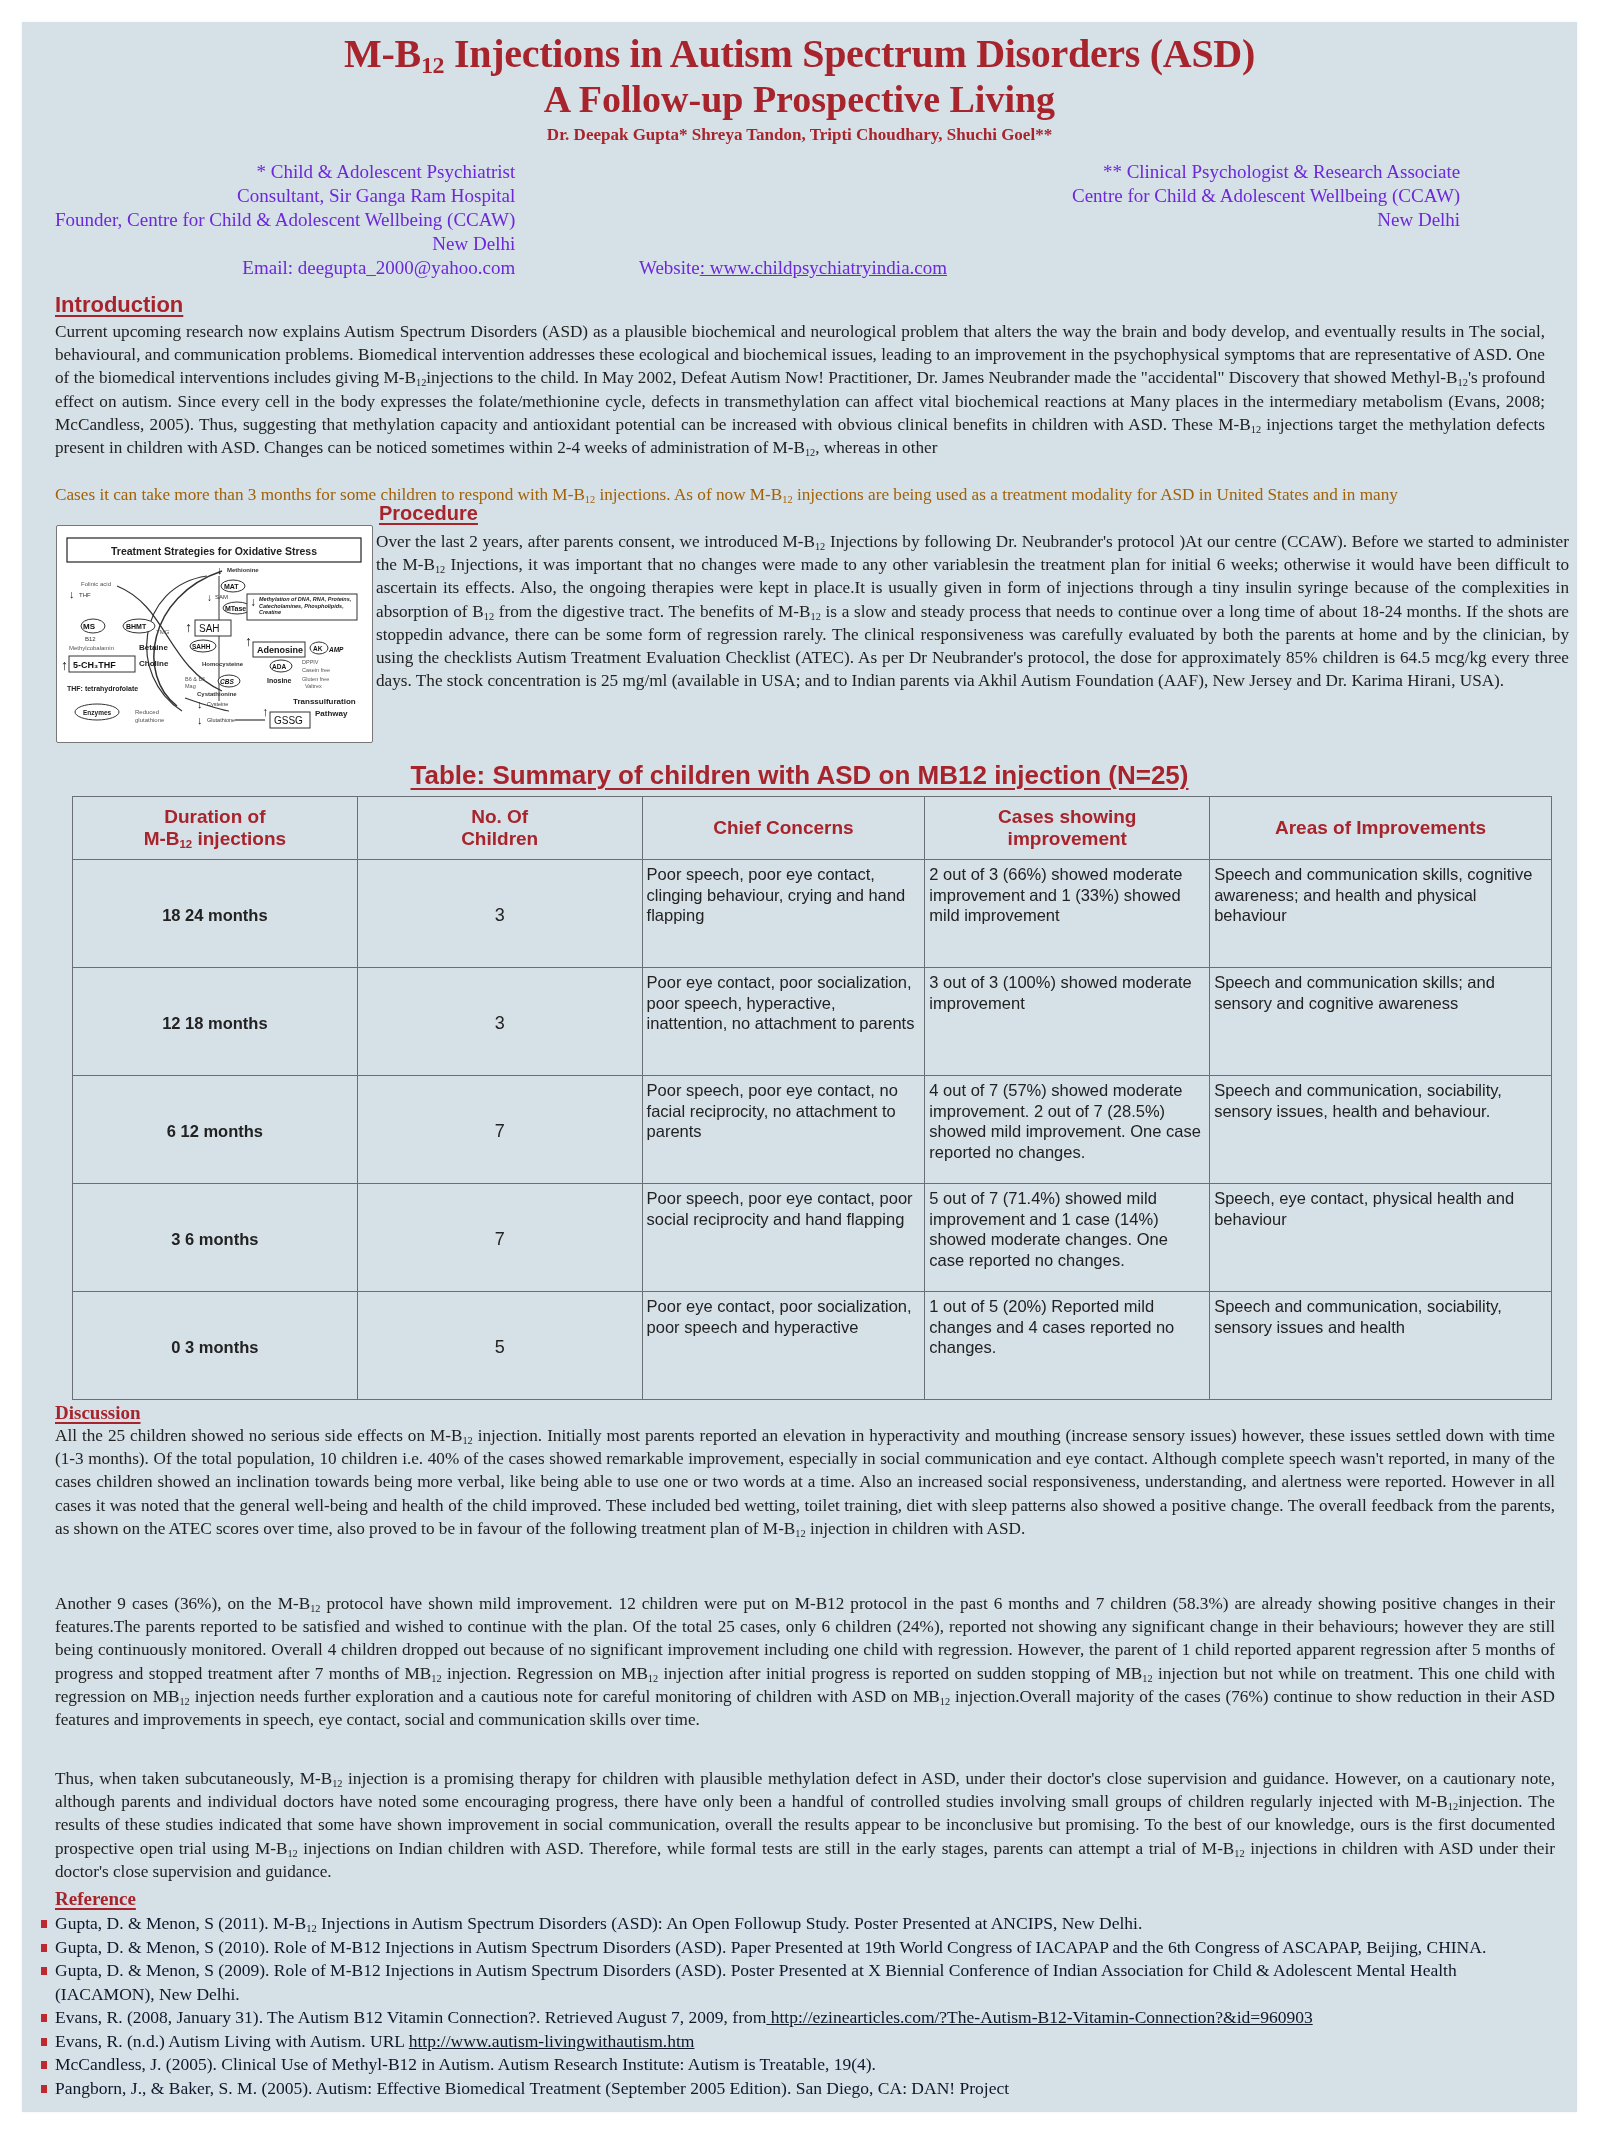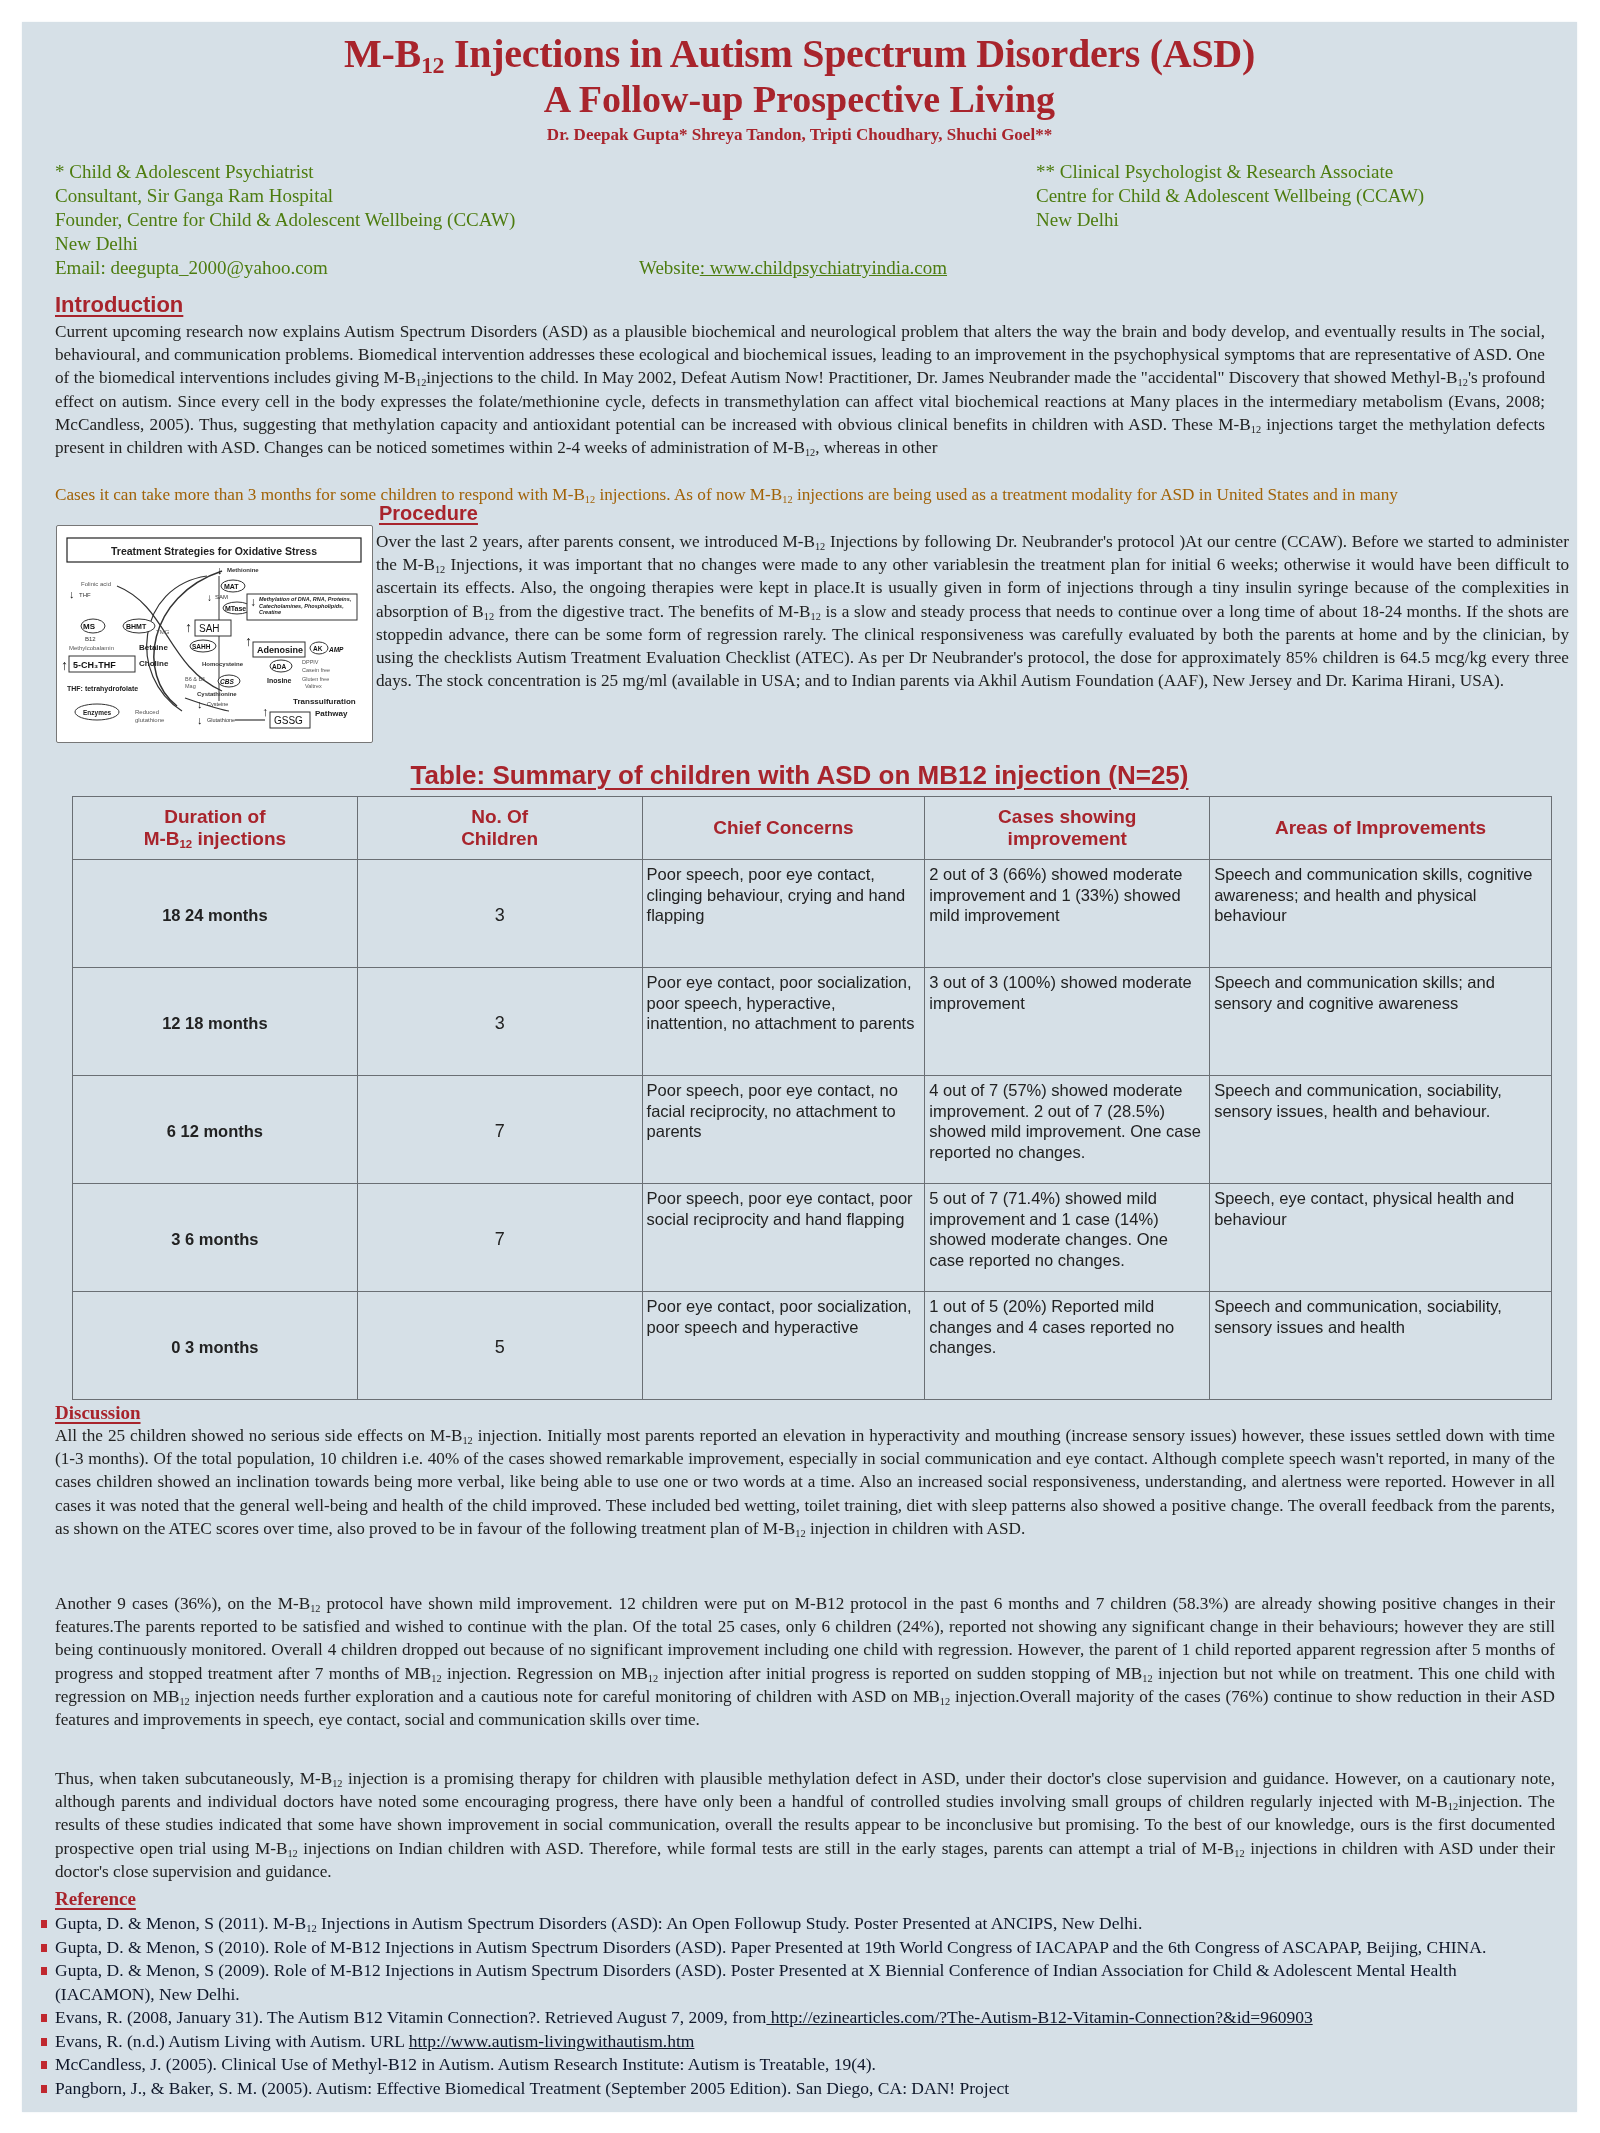--- a/index.html
+++ b/index.html
@@ -11,21 +11,21 @@
   .serif { font-family:"Liberation Serif","DejaVu Serif",serif; }
   .sans  { font-family:"Liberation Sans","DejaVu Sans",sans-serif; }
   .red { color:#a8242c; }
   .abs { position:absolute; }
   sub { font-size:60%; vertical-align:-0.25em; line-height:0; }
 
   .title1 { top:8px; left:0; width:100%; text-align:center; font-size:40px; font-weight:bold; letter-spacing:-0.3px; }
   .title2 { top:55px; left:0; width:100%; text-align:center; font-size:38px; font-weight:bold; }
   .authors { top:103px; left:0; width:100%; text-align:center; font-size:17px; font-weight:bold; }
 
-  .aff { font-size:19px; line-height:24px; color:#4d7c0f; }
+  .aff { font-size:19px; line-height:24px; color:#6d28d9;text-align:right; }
   .aff div { white-space:nowrap; }
   .link { text-decoration:underline; }
 
   .h2 { font-size:22px; font-weight:bold; text-decoration:underline; text-decoration-thickness:2px; text-underline-offset:3px; }
   .para { font-size:17.2px; line-height:23.2px; color:#222; text-align:justify; }
   .para-nojust { font-size:17.2px; line-height:23.2px; color:#a16207; white-space:nowrap; }
 
   .diagram {
     left:34px; top:503px; width:315px; height:216px; background:#fff;
     border:1.5px solid #777; border-radius:2px; overflow:hidden;
@@ -58,21 +58,21 @@
   <div class="abs aff serif" style="left:33px; top:138px;">
     <div>* Child &amp; Adolescent Psychiatrist</div>
     <div>Consultant, Sir Ganga Ram Hospital</div>
     <div>Founder, Centre for Child &amp; Adolescent Wellbeing (CCAW)</div>
     <div>New Delhi</div>
     <div>Email: deegupta_2000@yahoo.com</div>
   </div>
   <div class="abs aff serif" style="left:617px; top:234px; white-space:nowrap;">
     <span>Website</span><span class="link">: www.childpsychiatryindia.com</span>
   </div>
-  <div class="abs aff serif" style="left:1014px; top:138px;">
+  <div class="abs aff serif" style="left:1050px; top:138px;">
     <div>** Clinical Psychologist &amp; Research Associate</div>
     <div>Centre for Child &amp; Adolescent Wellbeing (CCAW)</div>
     <div>New Delhi</div>
   </div>
 
   <div class="abs h2 sans red" style="left:33px; top:270px;">Introduction</div>
   <div class="abs para serif" style="left:33px; top:298px; width:1490px;">Current upcoming research now explains Autism Spectrum Disorders (ASD) as a plausible biochemical and neurological problem that alters the way the brain and body develop, and eventually results in The social, behavioural, and communication problems. Biomedical intervention addresses these ecological and biochemical issues, leading to an improvement in the psychophysical symptoms that are representative of ASD. One of the biomedical interventions includes giving M-B<sub>12</sub>injections to the child. In May 2002, Defeat Autism Now! Practitioner, Dr. James Neubrander made the "accidental" Discovery that showed Methyl-B<sub>12</sub>'s profound effect on autism. Since every cell in the body expresses the folate/methionine cycle, defects in transmethylation can affect vital biochemical reactions at Many places in the intermediary metabolism (Evans, 2008; McCandless, 2005). Thus, suggesting that methylation capacity and antioxidant potential can be increased with obvious clinical benefits in children with ASD. These M-B<sub>12</sub>  injections target the methylation defects present in children with ASD. Changes can be noticed sometimes within 2-4 weeks of administration of M-B<sub>12</sub>, whereas in other</div>
   <div class="abs para-nojust serif" style="left:33px; top:461px; width:1490px; overflow:hidden;">Cases it can take more than 3 months for some children to respond with M-B<sub>12</sub>  injections. As of now M-B<sub>12</sub> injections are being used as a treatment modality for ASD in United States and in many</div>
 
   <div class="abs h2 sans red" style="left:357px; top:480px; font-size:20px;">Procedure</div>

